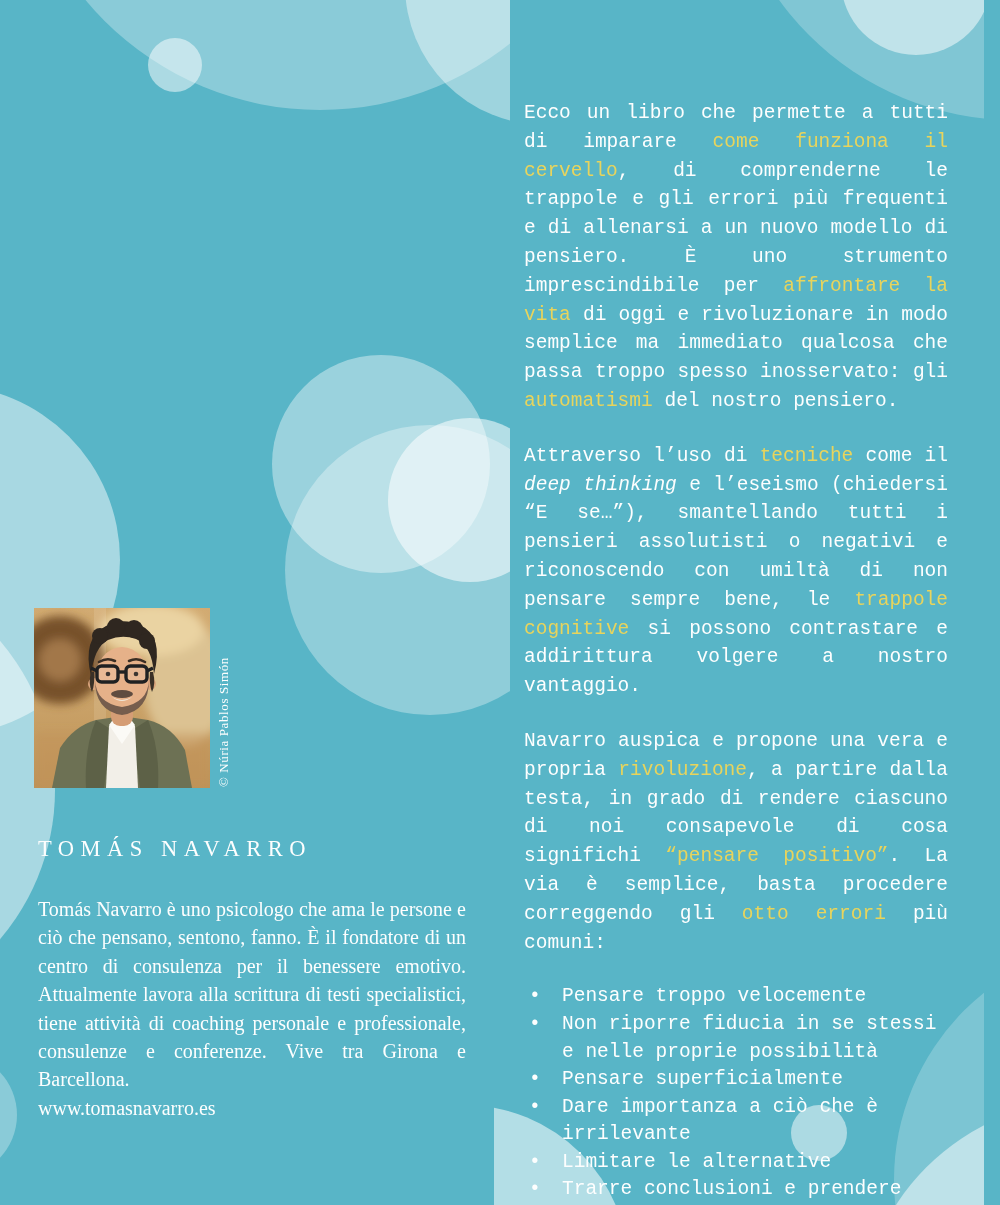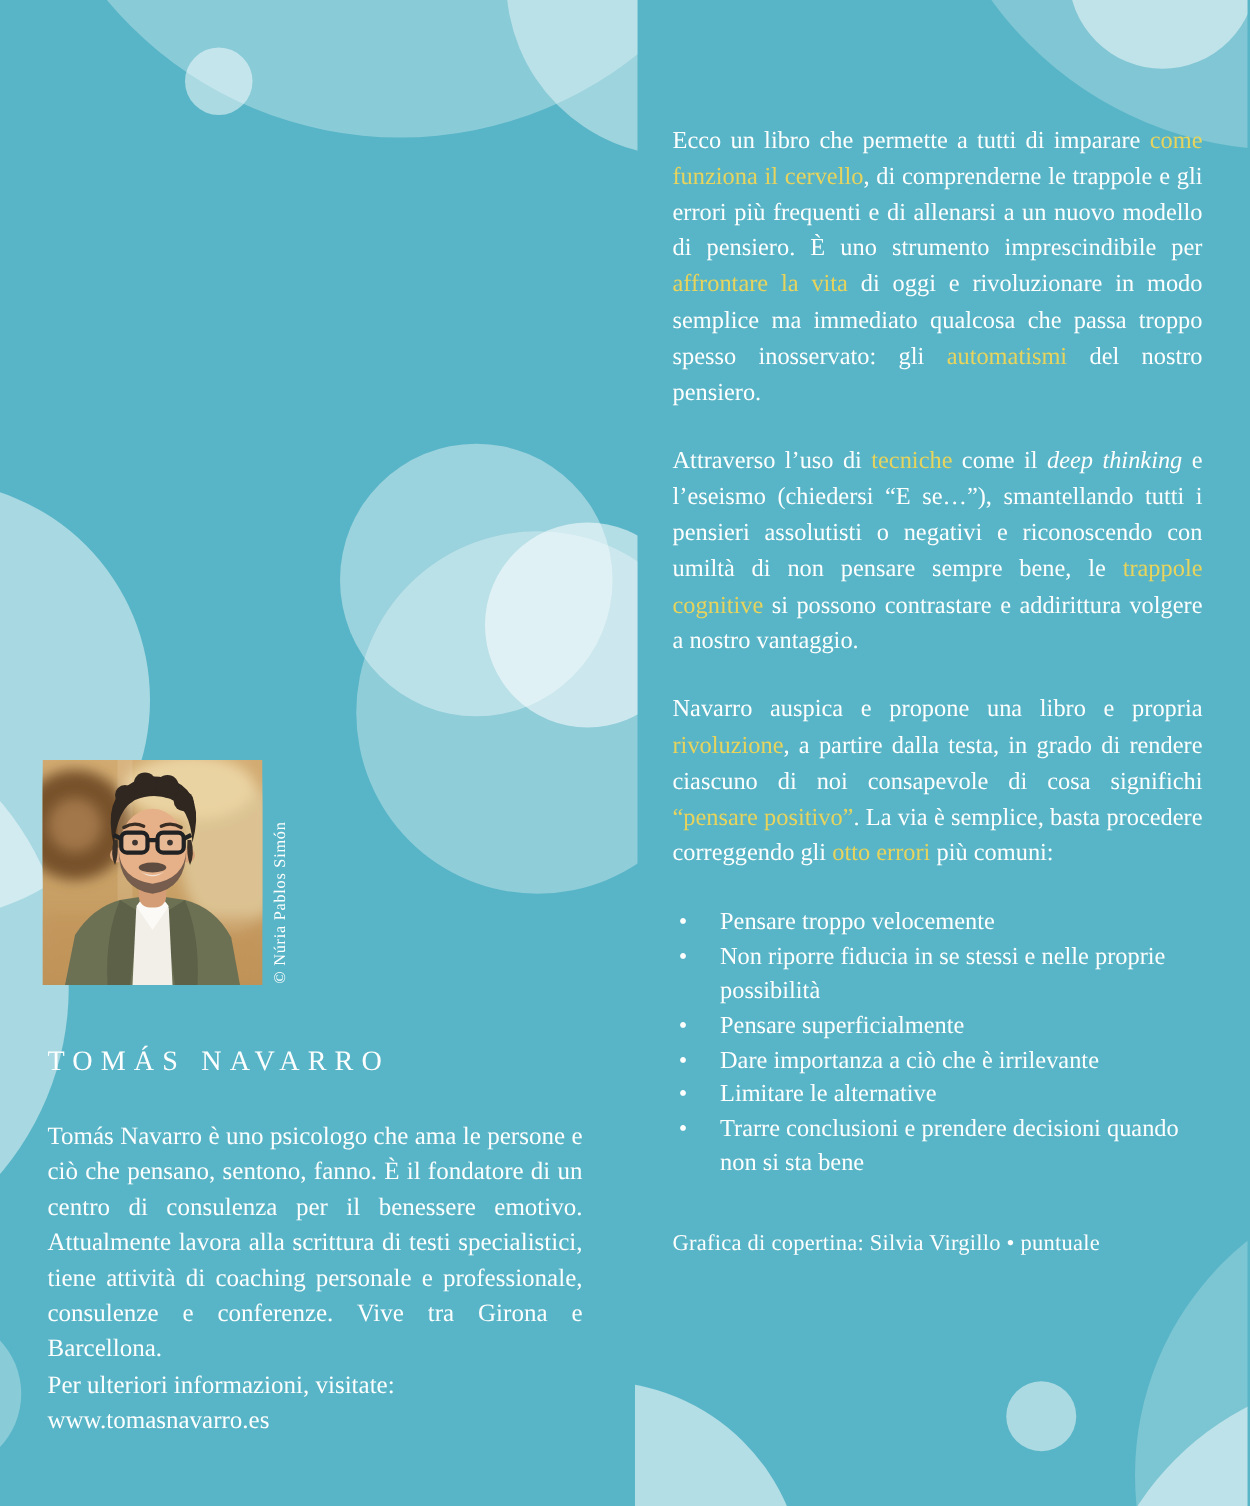--- a/index.html
+++ b/index.html
@@ -8,21 +8,21 @@
     --txt:#fdfefe;
   }
   html,body{margin:0;padding:0;}
   body{background:#777;font-family:"Liberation Serif","DejaVu Serif",serif;}
   .page{
     position:relative;width:1000px;height:1205px;overflow:hidden;
     background:var(--teal);margin:0 auto;
   }
   .panel{position:absolute;top:0;height:1205px;overflow:hidden;}
   .panel-left{left:0;width:510px;}
-  .panel-right{left:508px;width:490px;}
+  .panel-right{left:494px;width:490px;font-family:Liberation Mono, monospace;}
   .bubble{position:absolute;border-radius:50%;}
 
   
   .photo-wrap{position:absolute;left:34px;top:608px;width:176px;height:180px;z-index:3;}
   .photo-wrap svg{display:block;width:176px;height:180px;}
   .photo-credit{
     position:absolute;left:216px;top:787px;width:180px;height:18px;
     transform:rotate(-90deg);transform-origin:0 0;
     color:var(--txt);font-size:13px;letter-spacing:0.6px;z-index:3;
   }
@@ -124,38 +124,37 @@
           <path d="M113,63 L119,60" fill="none"></path>
         </g>
       </svg>
     </div>
     <div class="photo-credit">© Núria Pablos Simón</div>
 
     <h1 class="author-heading">TOMÁS NAVARRO</h1>
 
     <div class="bio-block">
       <p class="bio">Tomás Navarro è uno psicologo che ama le persone e ciò che pensano, sentono, fanno. È il fondatore di un centro di consulenza per il benessere emotivo. Attualmente lavora alla scrittura di testi specialistici, tiene attività di coaching personale e professionale, consulenze e conferenze. Vive tra Girona e Barcellona.</p>
-      <p class="info">Per ulteriori informazioni, visitate:</p>
       <p class="website">www.tomasnavarro.es</p>
     </div>
   </div>
 
   <div class="panel panel-right">
 
     <div class="bubble" style="left:230px;top:-460px;width:580px;height:580px;background:rgba(255,255,255,0.24);"></div>
     <div class="bubble" style="left:347px;top:-95px;width:150px;height:150px;background:rgba(255,255,255,0.50);"></div>
     <div class="bubble" style="left:297px;top:1105px;width:56px;height:56px;background:rgba(255,255,255,0.50);"></div>
     <div class="bubble" style="left:400px;top:940px;width:480px;height:480px;background:rgba(255,255,255,0.22);"></div>
     <div class="bubble" style="left:365px;top:1100px;width:460px;height:460px;background:rgba(255,255,255,0.50);"></div>
     <div class="bubble" style="left:-195px;top:1105px;width:330px;height:330px;background:rgba(255,255,255,0.55);"></div>
 
     <div class="copy">
       <p class="para"><span>Ecco un libro che permette a tutti di imparare </span><span class="hl">come funziona il cervello</span><span>, di comprenderne le trappole e gli errori più frequenti e di allenarsi a un nuovo modello di pensiero. È uno strumento imprescindibile per </span><span class="hl">affrontare la vita</span><span> di oggi e rivoluzionare in modo semplice ma immediato qualcosa che passa troppo spesso inosservato: gli </span><span class="hl">automatismi</span><span> del nostro pensiero.</span></p>
       <p class="para"><span>Attraverso l’uso di </span><span class="hl">tecniche</span><span> come il </span><span class="it">deep thinking</span><span> e l’eseismo (chiedersi “E se…”), smantellando tutti i pensieri assolutisti o negativi e riconoscendo con umiltà di non pensare sempre bene, le </span><span class="hl">trappole cognitive</span><span> si possono contrastare e addirittura volgere a nostro vantaggio.</span></p>
-      <p class="para"><span>Navarro auspica e propone una libro e propria </span><span class="hl">rivoluzione</span><span>, a partire dalla testa, in grado di rendere ciascuno di noi consapevole di cosa significhi </span><span class="hl">“pensare positivo”</span><span>. La via è semplice, basta procedere correggendo gli </span><span class="hl">otto errori</span><span> più comuni:</span></p>
+      <p class="para"><span>Navarro auspica e propone una vera e propria </span><span class="hl">rivoluzione</span><span>, a partire dalla testa, in grado di rendere ciascuno di noi consapevole di cosa significhi </span><span class="hl">“pensare positivo”</span><span>. La via è semplice, basta procedere correggendo gli </span><span class="hl">otto errori</span><span> più comuni:</span></p>
       <ul class="errors">
           <li>Pensare troppo velocemente</li>
           <li>Non riporre fiducia in se stessi e nelle proprie possibilità</li>
           <li>Pensare superficialmente</li>
           <li>Dare importanza a ciò che è irrilevante</li>
           <li>Limitare le alternative</li>
           <li>Trarre conclusioni e prendere decisioni quando non si sta bene</li>
         </ul>
       <p class="credit">Grafica di copertina: Silvia Virgillo • puntuale</p>
     </div>

